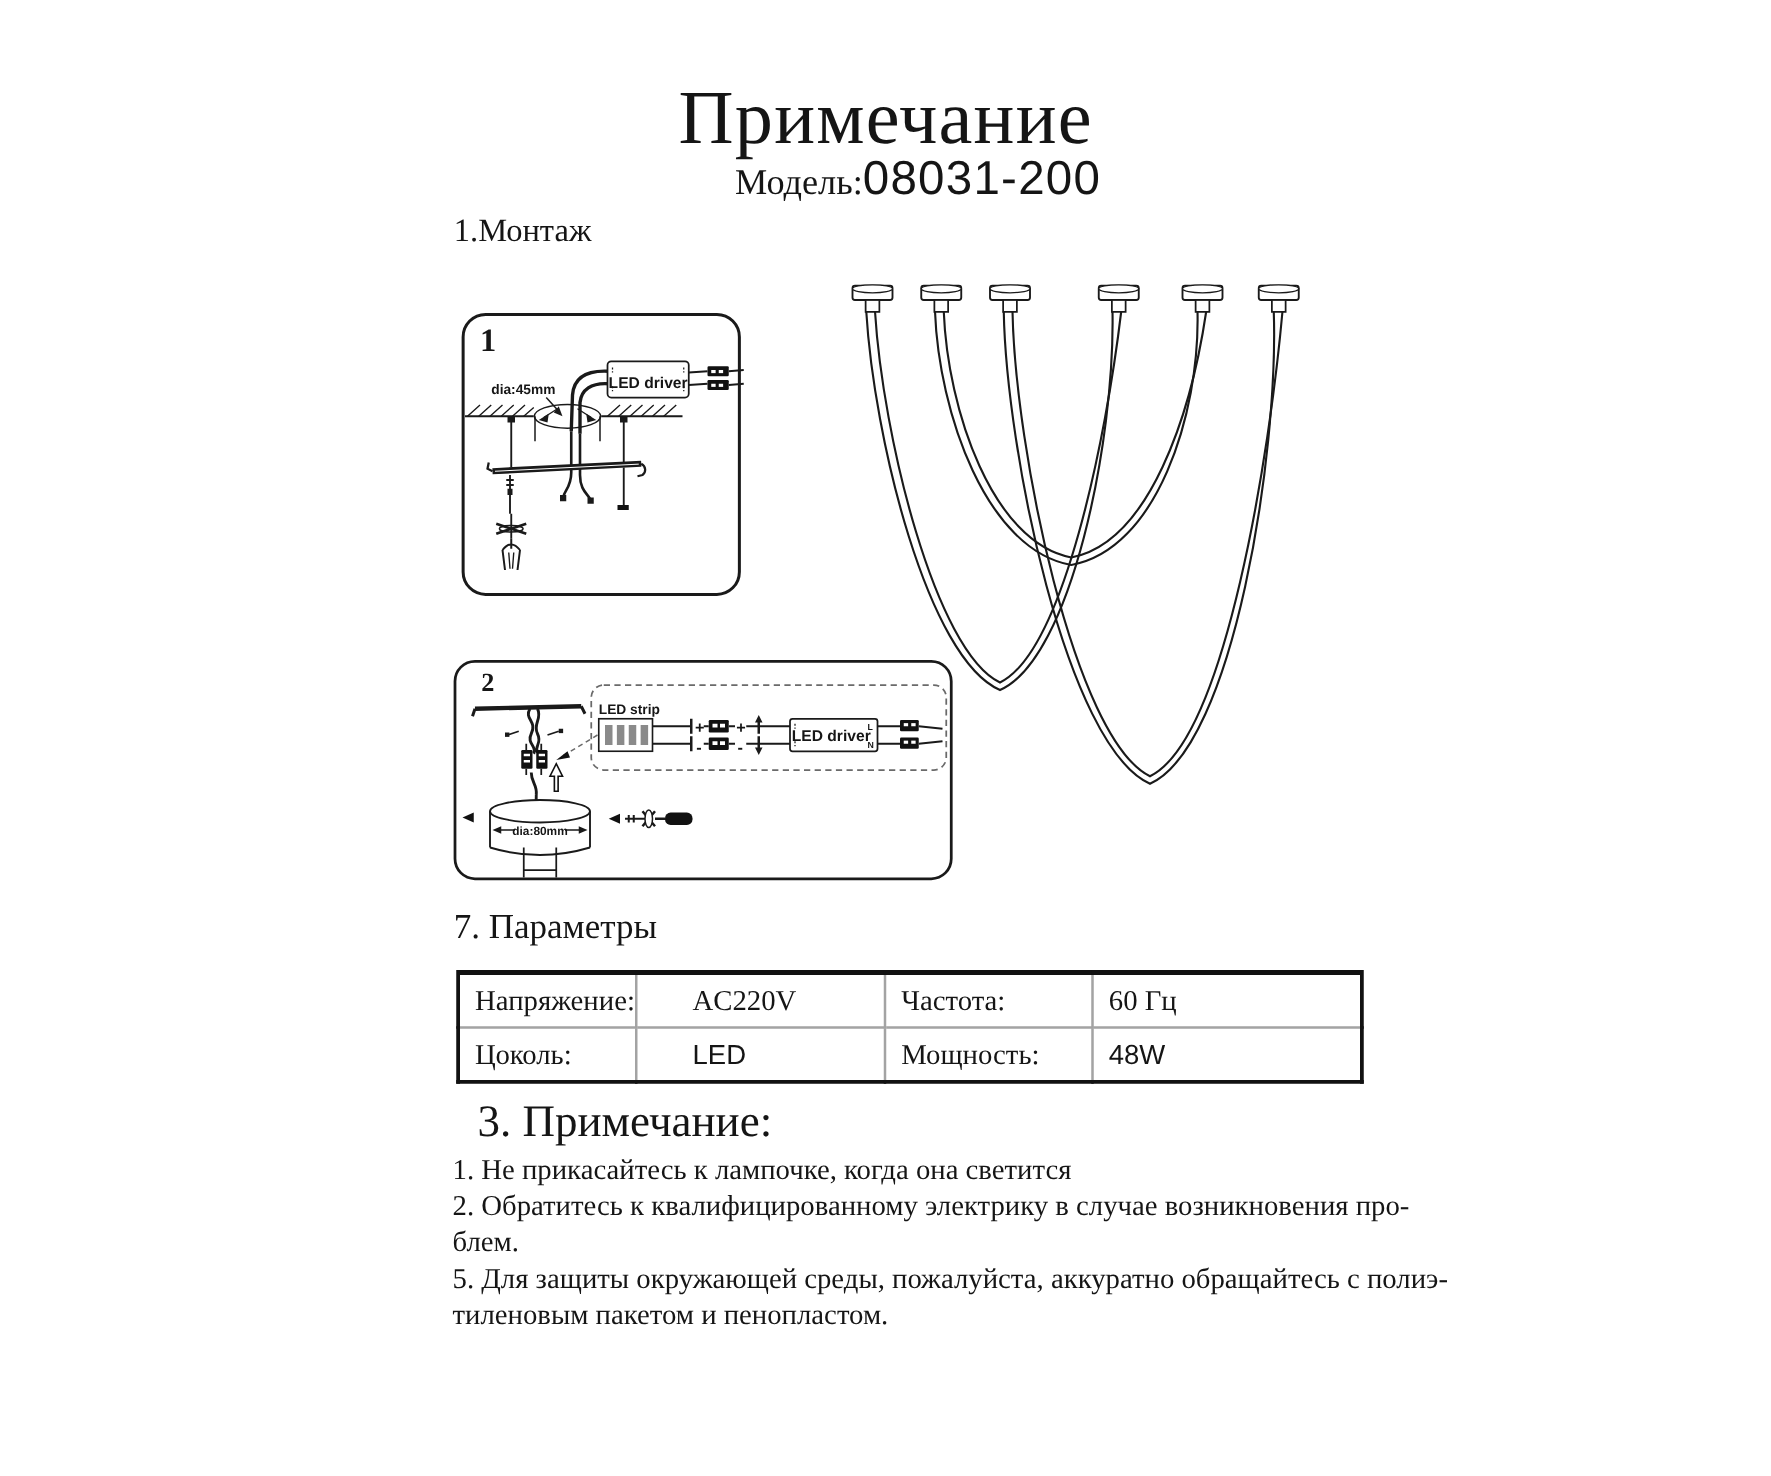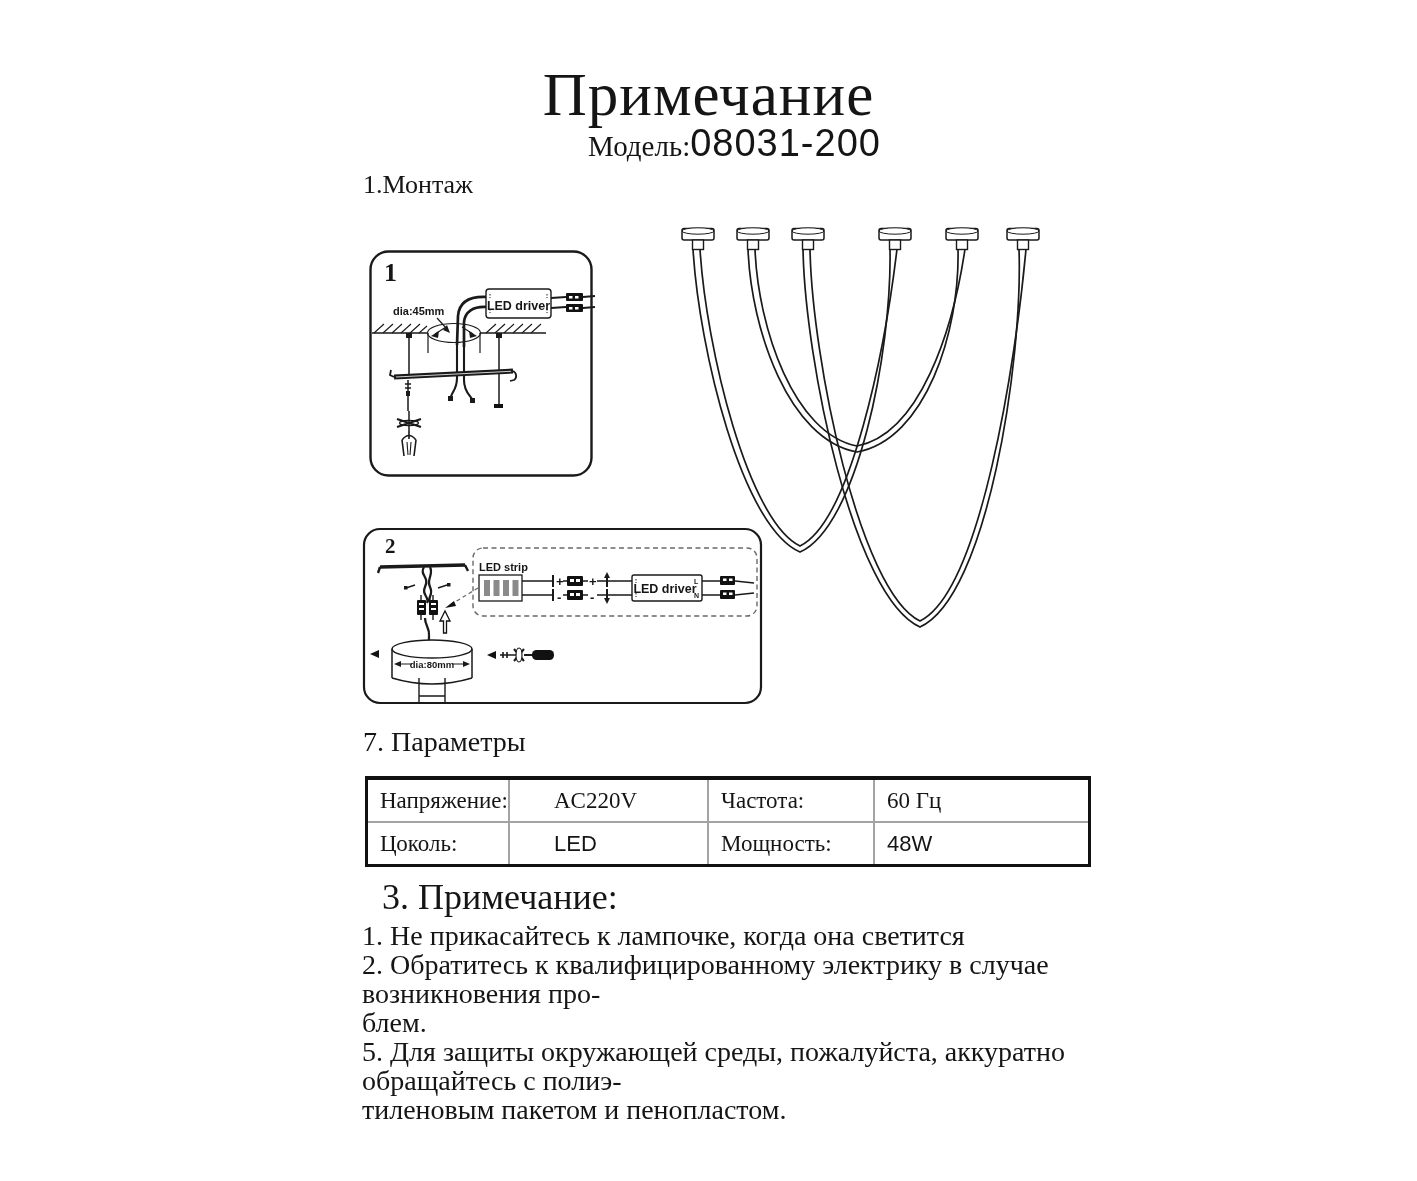--- a/index.html
+++ b/index.html
@@ -26,21 +26,21 @@
   .sv-sign{font:bold 13px "Liberation Sans",sans-serif;}
   .sv-ln{font:bold 7px "Liberation Sans",sans-serif;}
   .params{position:absolute;left:365px;top:776px;border-collapse:collapse;
           border:3px solid #111;border-top:4px solid #111;}
   .params td{border:2px solid #a3a3a3;height:41px;padding:0 0 0 12px;
              font-size:23px;vertical-align:middle;}
   .params .c1{width:128px;} .params .c2{width:153px;padding-left:44px;}
   .params .c3{width:152px;} .params .c4{width:201px;}
   .params .sans{font-family:Liberation Sans, sans-serif;font-size:22px;}
   .notes{left:362px;top:921px;width:820px;}
-  .note{font-size:28px;line-height:29px;white-space:pre-wrap;}
+  .note{font-size:23px;line-height:29px;white-space:pre-wrap;}
 </style>
 </head>
 <body>
 
 <div>
 
   <div class="abs page-title">Примечание</div>
 
   <div class="abs model-line">
     <span class="model-label">Модель:</span>

